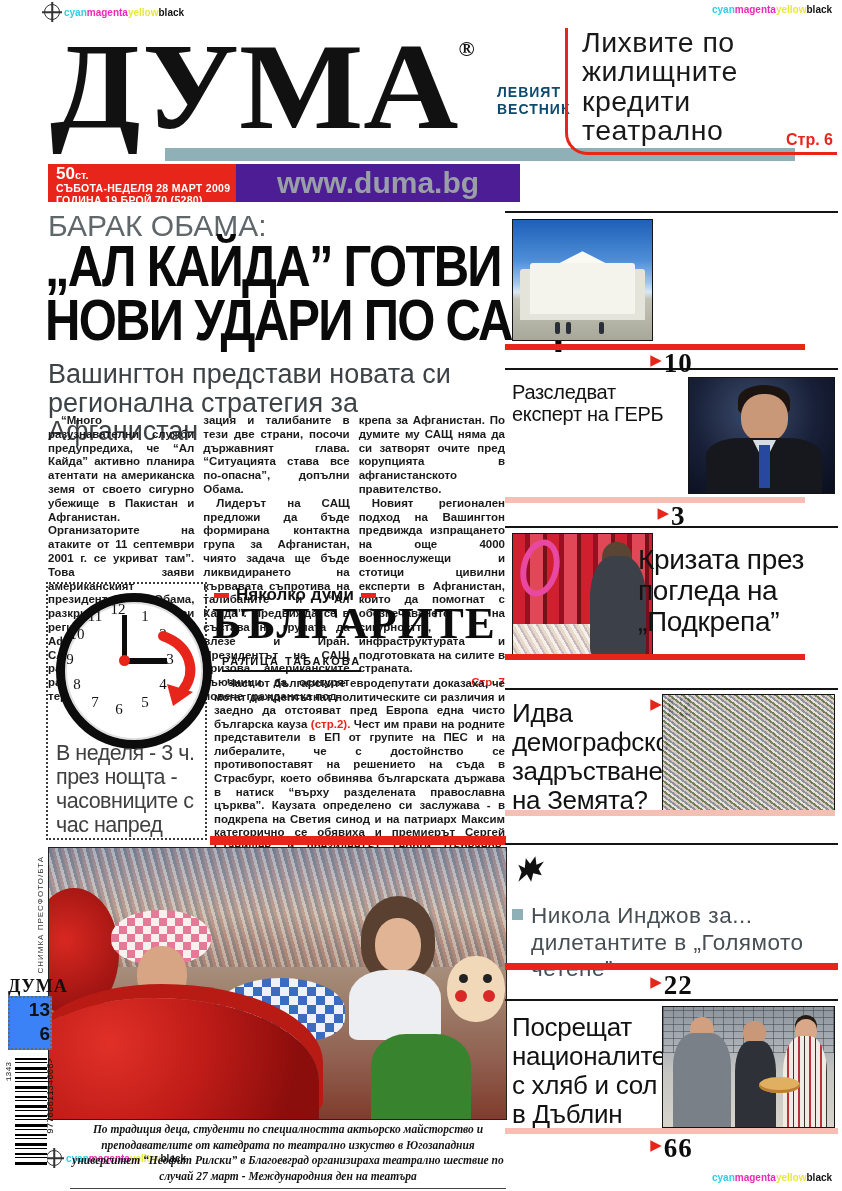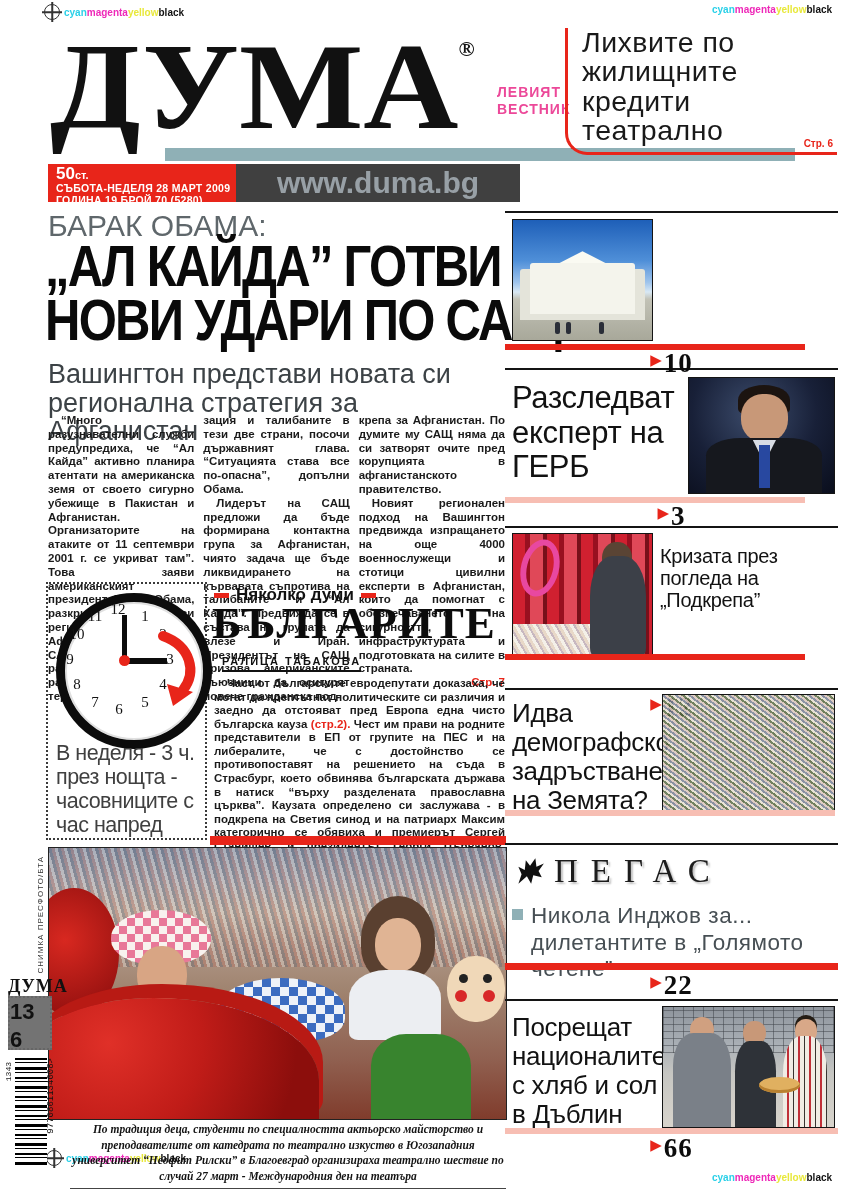--- a/index.html
+++ b/index.html
@@ -13,33 +13,33 @@
   .regcircle { width:14px; height:14px; border:1.5px solid #333; border-radius:50%; position:relative; flex:0 0 auto; }
   .regcircle:before { content:""; position:absolute; left:50%; top:-3px; bottom:-3px; width:1.5px; background:#333; transform:translateX(-50%); }
   .regcircle:after { content:""; position:absolute; top:50%; left:-3px; right:-3px; height:1.5px; background:#333; transform:translateY(-50%); }
   .rc { font-weight:bold; letter-spacing:0; }
   .rc-c{color:#2ad0e8} .rc-m{color:#ee28b8} .rc-y{color:#e8e83a} .rc-k{color:#111}
 
   
   .logo { left:50px; top:26px; font-family:"Liberation Serif",serif; font-weight:bold;
           font-size:122px; line-height:1; letter-spacing:0px; transform:scaleX(1.08); transform-origin:left top; }
   .logo .tm { font-size:20px; vertical-align:72px; letter-spacing:0; }
-  .tagline { left:497px; top:84px; color:#ec4899; font-weight:bold; font-size:14px; line-height:1.2; letter-spacing:1px; }
+  .tagline { left:497px; top:84px; color:#0c4a6e; font-weight:bold; font-size:14px; line-height:1.2; letter-spacing:1px; }
   .tealbar { left:165px; top:148px; width:630px; height:13px; background:#8fb0b6; }
 
   .topstory { left:565px; top:28px; width:272px; height:127px; border-left:3px solid #e8251a;
               border-bottom:3px solid #e8251a; border-bottom-left-radius:22px; box-sizing:border-box; padding:0 0 0 14px; }
   .topstory-text { font-size:28.5px; line-height:1.03; color:#191919; letter-spacing:.5px; }
-  .topstory-ref { position:absolute; right:4px; bottom:3px; color:#e8251a; font-weight:bold; font-size:10px; }
+  .topstory-ref { position:absolute; right:4px; bottom:3px; color:#e8251a; font-weight:bold; font-size:16px; }
 
   .pricebox { left:48px; top:164px; width:188px; height:38px; background:#e8251a; color:#fff; box-sizing:border-box; padding:1px 0 0 8px; }
   .price-line { line-height:1; font-weight:bold; }
   .price-big { font-size:17px; } .price-small { font-size:11px; }
   .date-line,.issue-line { font-size:10.5px; font-weight:bold; line-height:1.18; letter-spacing:.3px; }
-  .webbox { left:236px; top:164px; width:284px; height:38px; background:#404040; display:flex; align-items:center; justify-content:center; }
+  .webbox { left:236px; top:164px; width:284px; height:38px; background:#4c1d95; display:flex; align-items:center; justify-content:center; }
   .weburl { color:#98a0a6; font-weight:bold; font-size:30px; }
 
   
   .kicker { left:48px; top:209px; font-size:30px; color:#5f676b; }
   .headline { left:45px; top:239px; font-weight:900; font-size:57px; line-height:.95; letter-spacing:-2px;
               transform:scaleX(.86); transform-origin:left top; white-space:nowrap; color:#0a0a0a; }
   .subhead { left:48px; top:360px; width:462px; font-size:27px; line-height:1.06; color:#3c4246; }
 
   .bodycols { left:48px; top:414px; width:457px; display:flex; gap:9px; }
   .bodycol { flex:1; font-size:11.5px; font-weight:bold; line-height:1.2; text-align:justify; color:#1a1a1a; }
@@ -96,22 +96,22 @@
   .mp-green3 { position:absolute; left:322px; top:186px; width:100px; height:90px; border-radius:35% 35% 0 0; background:#38842e; }
   .mp-puppet { position:absolute; left:398px; top:108px; width:58px; height:66px; border-radius:48%; background:#f0d8b8; }
   .mp-puppet:before { content:""; position:absolute; left:8px; top:34px; width:12px; height:12px; border-radius:50%; background:#d82828; box-shadow:28px 0 0 #d82828; }
   .mp-puppet:after { content:""; position:absolute; left:12px; top:18px; width:9px; height:9px; border-radius:50%; background:#222; box-shadow:24px 0 0 #222; }
   .photocredit { left:36px; top:856px; writing-mode:vertical-rl; transform:rotate(180deg); font-size:8px; color:#333; letter-spacing:1px; }
   .caption { left:70px; top:1122px; width:436px; font-family:"Liberation Serif",serif; font-style:italic; font-weight:bold;
              font-size:11.5px; line-height:1.35; text-align:center; color:#141414; border-bottom:1px solid #444; padding-bottom:4px; }
 
   
   .dumalabel { left:8px; top:976px; font-family:"Liberation Serif",serif; font-weight:bold; font-size:18px; letter-spacing:1px; }
-  .yellowbox { left:8px; top:996px; width:44px; height:54px; background:#737373; border:2px dotted #666; box-sizing:border-box;
-               text-align:left; font-weight:bold; font-size:22px; line-height:1.25; color:#111; }
+  .yellowbox { left:8px; top:996px; width:44px; height:54px; background:#3b82f6; border:2px dotted #666; box-sizing:border-box;
+               text-align:right; font-weight:bold; font-size:19px; line-height:1.25; color:#111; }
   .barcode { left:15px; top:1058px; width:32px; height:107px;
              background:repeating-linear-gradient(180deg,#000 0 2px,#fff 2px 4px,#000 4px 5px,#fff 5px 9px,#000 9px 12px,#fff 12px 14px,#000 14px 15px,#fff 15px 19px); }
   .barcodenum { left:46px; top:1058px; writing-mode:vertical-rl; transform:rotate(180deg); font-family:"Liberation Mono",monospace; font-size:9px; }
   .issnfrag { left:4px; top:1062px; writing-mode:vertical-rl; transform:rotate(180deg); font-family:"Liberation Mono",monospace; font-size:8px; color:#222; }
 
   
   .srule { left:505px; width:333px; height:2px; background:#141414; }
   .sphoto { border:1px solid #141414; overflow:hidden; box-sizing:border-box; }
   .stitle { color:#121212; letter-spacing:-.3px; }
   .redbar { background:#e8251a; height:6px; }
@@ -150,22 +150,22 @@
   .p6-head1 { position:absolute; left:16%; top:8%; width:14%; height:22%; border-radius:48%; background:#d0a080; }
   .p6-man2 { position:absolute; left:42%; top:28%; width:24%; height:72%; border-radius:35% 35% 0 0; background:#2e3238; }
   .p6-head2 { position:absolute; left:47%; top:12%; width:13%; height:20%; border-radius:48%; background:#c89878; }
   .p6-woman { position:absolute; right:4%; top:24%; width:26%; height:76%; border-radius:40% 40% 0 0;
             background:repeating-linear-gradient(90deg,#f0ece4 0 4px,#c03038 4px 6px,#f0ece4 6px 10px,#383430 10px 11px); }
   .p6-headw { position:absolute; right:10%; top:10%; width:13%; height:20%; border-radius:48%; background:#d8a888; box-shadow:0 -4px 0 #241c14; }
   .p6-bread { position:absolute; left:56%; top:58%; width:24%; height:14%; border-radius:50%; background:#e0b060; box-shadow:inset 0 -3px 0 #b88030; }
 
   
   .title1 { left:658px; top:221px; width:180px; font-size:24px; line-height:1.05; }
-  .title2 { left:512px; top:381px; width:172px; font-size:31px; line-height:1.12; }
-  .title3 { left:660px; top:545px; width:178px; font-size:20px; line-height:1.1; }
+  .title2 { left:512px; top:381px; width:172px; font-size:20px; line-height:1.12; }
+  .title3 { left:638px; top:545px; width:178px; font-size:28px; line-height:1.1; }
   .title4 { left:512px; top:699px; width:148px; font-size:26px; line-height:1.12; }
   .title6 { left:512px; top:1013px; width:150px; font-size:26px; line-height:1.12; }
   .pegas { left:512px; top:853px; display:flex; align-items:center; gap:8px; }
   .pegastext { font-family:"Liberation Serif",serif; font-size:33px; letter-spacing:13px; color:#1c1c1c; text-shadow:2px 2px 2px #c0c0c0; }
   .item5row { left:512px; top:903px; width:326px; display:flex; gap:8px; }
   .tealsq { width:11px; height:11px; background:#8fb0b6; margin-top:6px; flex:0 0 auto; }
   .title5 { font-size:22.5px; color:#474f54; line-height:1.18; letter-spacing:.5px; }
 </style>
 </head>
 <body>
@@ -331,21 +331,20 @@
   <div class="abs pref" style="top:660px;margin-top:34px;"><span class="tri">▶</span><span class="num">12</span></div>
 
   <div class="abs stitle title4">Идва демографско задръстване на Земята?</div>
   <div class="abs sphoto photo4"></div>
   <div class="abs pinkbar" style="left:505px; top:810px; width:330px;"></div>
 
   <div class="abs pegas">
     <svg width="34" height="34" viewBox="0 0 32 32">
       <path d="M6 27 L9 18 L6 11 L12 14 L13 5 L17 10 L22 3 L23 11 L30 8 L25 15 L28 21 L20 19 L18 27 L14 20 Z" fill="#101010"></path>
     </svg>
-    <span class="pegastext">ПЕГАС</span>
   </div>
   <div class="abs item5row">
     <span class="tealsq"></span>
     <span class="title5">Никола Инджов за... дилетантите в „Голямото четене”</span>
   </div>
   <div class="abs redbar" style="left:505px; top:963px; width:333px; height:7px;"></div>
   <div class="abs pref" style="top:972px;"><span class="tri">▶</span><span class="num">22</span></div>
 
   <div class="abs stitle title6">Посрещат националите с хляб и сол в Дъблин</div>
   <div class="abs sphoto photo6">

